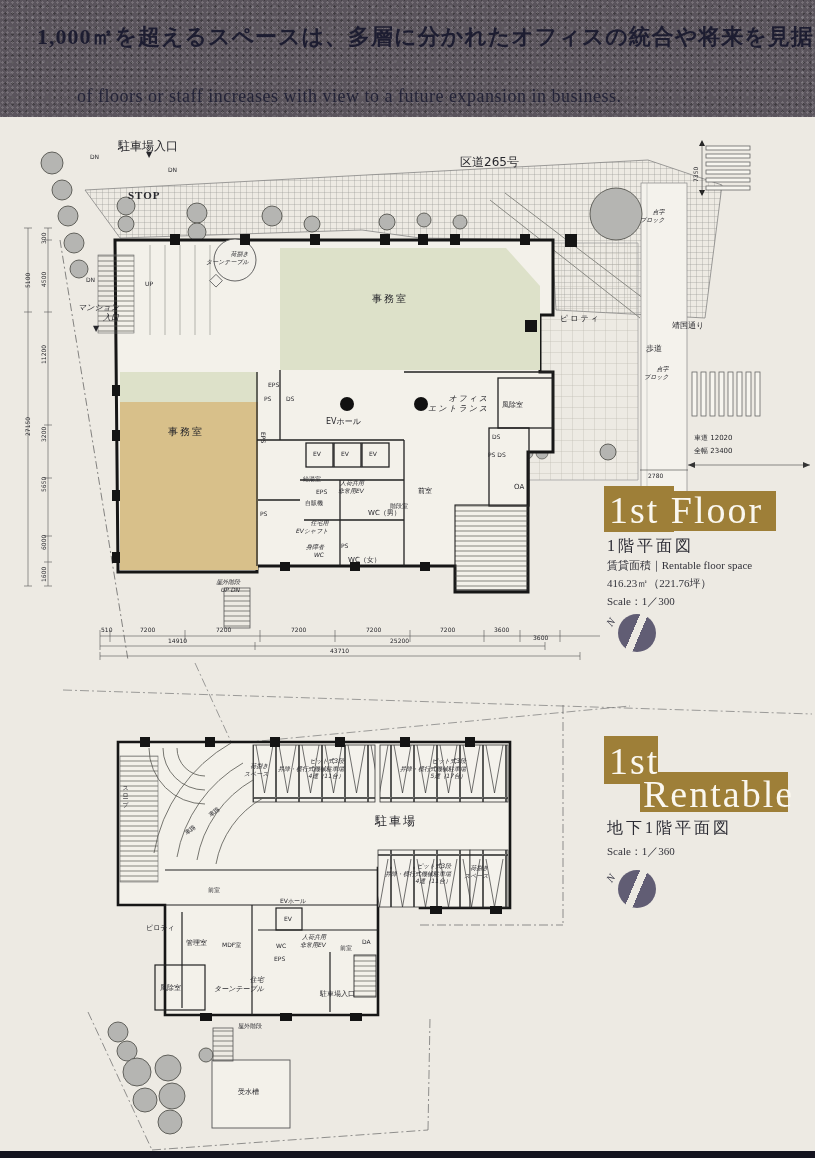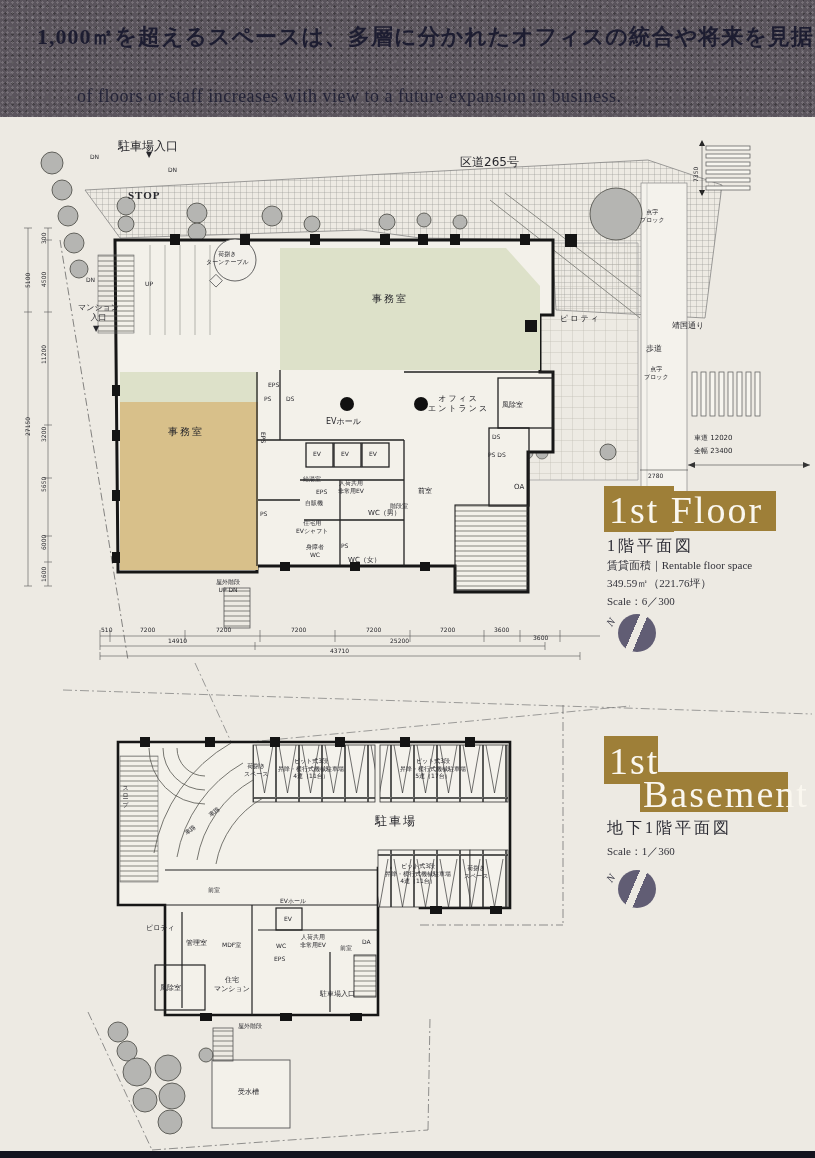--- a/index.html
+++ b/index.html
@@ -13,21 +13,21 @@
       radial-gradient(rgba(255,255,255,.09) 1.3px, transparent 1.7px);
     background-size:5px 5px,7px 7px,11px 11px;background-position:0 0,2px 3px,5px 1px;}
   .banner .jp{position:absolute;left:37px;top:22px;font:bold 22px "Liberation Serif","DejaVu Serif",serif;
     color:#1d1d31;letter-spacing:1px;white-space:nowrap;}
   .banner .en{position:absolute;left:37px;font:18px "Liberation Serif","DejaVu Serif",serif;
     color:#242438;letter-spacing:.5px;white-space:nowrap;}
   .banner .en1{top:60px;}.banner .en2{top:86px;margin-left:40px;}
   
   .lb{position:absolute;font:8px "DejaVu Sans",sans-serif;color:#26262b;line-height:1.25;
       white-space:pre;z-index:5;}
-  .c{text-align:center;}
+  .c{text-align:right;font-style:italic;}
   .f6{font-size:6px;}.f7{font-size:7px;}.f9{font-size:12px;}.f10{font-size:10px;letter-spacing:2px;}
   .f11{font-size:11px;}
   .serifb{font-family:"Liberation Serif",serif;font-weight:bold;letter-spacing:1px;}
   .r90{transform:rotate(-90deg);transform-origin:0 0;}
   .r35{transform:rotate(-35deg);}
   .vrt{writing-mode:vertical-rl;}
   .ls2{letter-spacing:2px;}
   svg.linework{position:absolute;left:0;top:0;z-index:1;}
   
   .gold{position:absolute;background:#9e7f38;z-index:2;}
@@ -360,43 +360,43 @@
     <div class="lb f7" style="left:186px;top:939px">管理室</div>
     <div class="lb f6" style="left:222px;top:941px">MDF室</div>
     <div class="lb f6" style="left:276px;top:942px">WC</div>
     <div class="lb f6" style="left:274px;top:955px">EPS</div>
     <div class="lb f6 c" style="left:300px;top:933px">人荷共用
 非常用EV</div>
     <div class="lb f6" style="left:340px;top:944px">前室</div>
     <div class="lb f6" style="left:362px;top:938px">DA</div>
     <div class="lb f7" style="left:160px;top:984px">風除室</div>
     <div class="lb f7 c" style="left:214px;top:976px">住宅
-マンション</div>
+ターンテーブル</div>
     <div class="lb f7" style="left:320px;top:990px">駐車場入口</div>
     <div class="lb f7" style="left:238px;top:1088px">受水槽</div>
     <div class="lb f6" style="left:238px;top:1022px">屋外階段</div>
   </div>
 
   <div>
     <div class="gold" style="left:604px;top:486px;width:70px;height:46px"></div>
     <div class="gold" style="left:660px;top:491px;width:116px;height:40px"></div>
     <div class="title-en" style="left:609px;top:488px">1st Floor</div>
     <div class="title-jp" style="left:607px;top:536px">1階平面図</div>
     <div class="info-line" style="left:607px;top:558px">賃貸面積｜Rentable floor space</div>
-    <div class="info-line" style="left:607px;top:576px">349.59㎡（221.76坪）</div>
-    <div class="info-line" style="left:607px;top:594px">Scale：6／300</div>
+    <div class="info-line" style="left:607px;top:576px">416.23㎡（221.76坪）</div>
+    <div class="info-line" style="left:607px;top:594px">Scale：1／300</div>
     <div class="north-n" style="left:607px;top:616px">N</div>
     <div class="north" style="left:618px;top:614px"></div>
   </div>
 
   <div>
     <div class="gold" style="left:604px;top:736px;width:54px;height:48px"></div>
     <div class="gold" style="left:640px;top:772px;width:148px;height:40px"></div>
     <div class="title-en" style="left:609px;top:739px">1st</div>
-    <div class="title-en" style="left:643px;top:772px">Basement</div>
+    <div class="title-en" style="left:643px;top:772px">Rentable</div>
     <div class="title-jp" style="left:607px;top:818px">地下1階平面図</div>
     <div class="info-line" style="left:607px;top:844px">Scale：1／360</div>
     <div class="north-n" style="left:607px;top:872px">N</div>
     <div class="north" style="left:618px;top:870px"></div>
   </div>
 
   <div class="footer-bar"></div>
 </div>
 
 </body></html>

